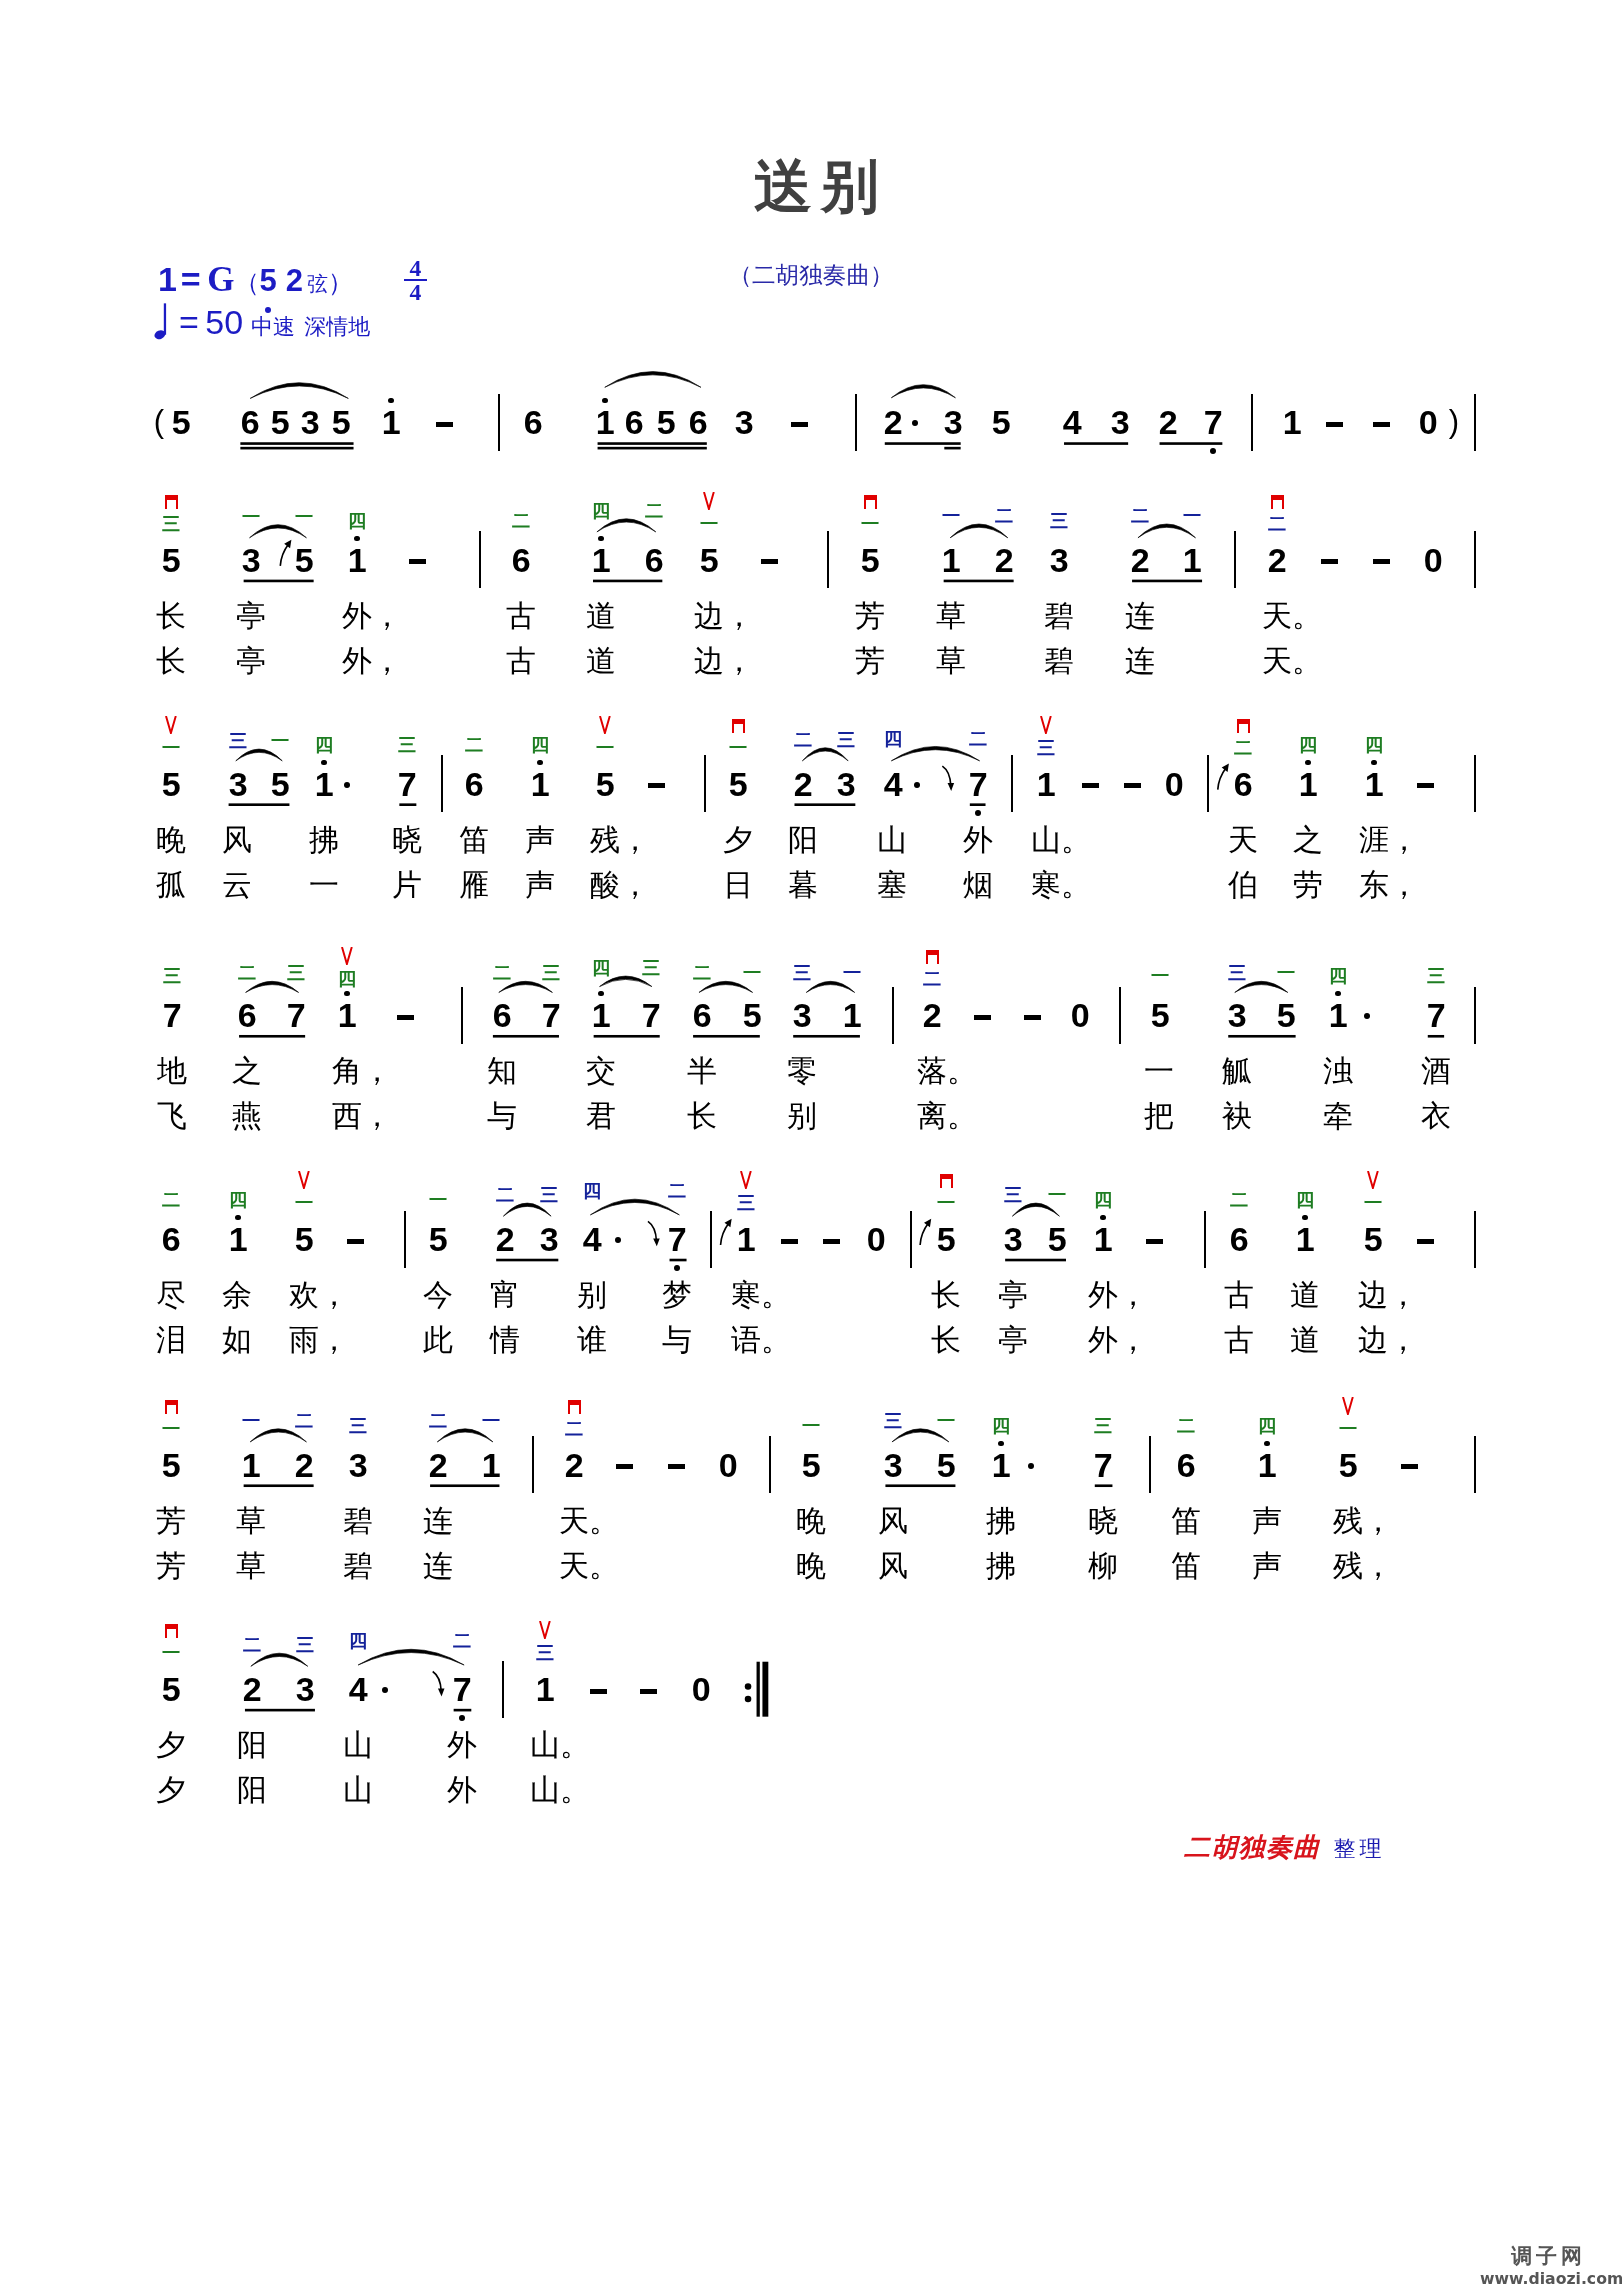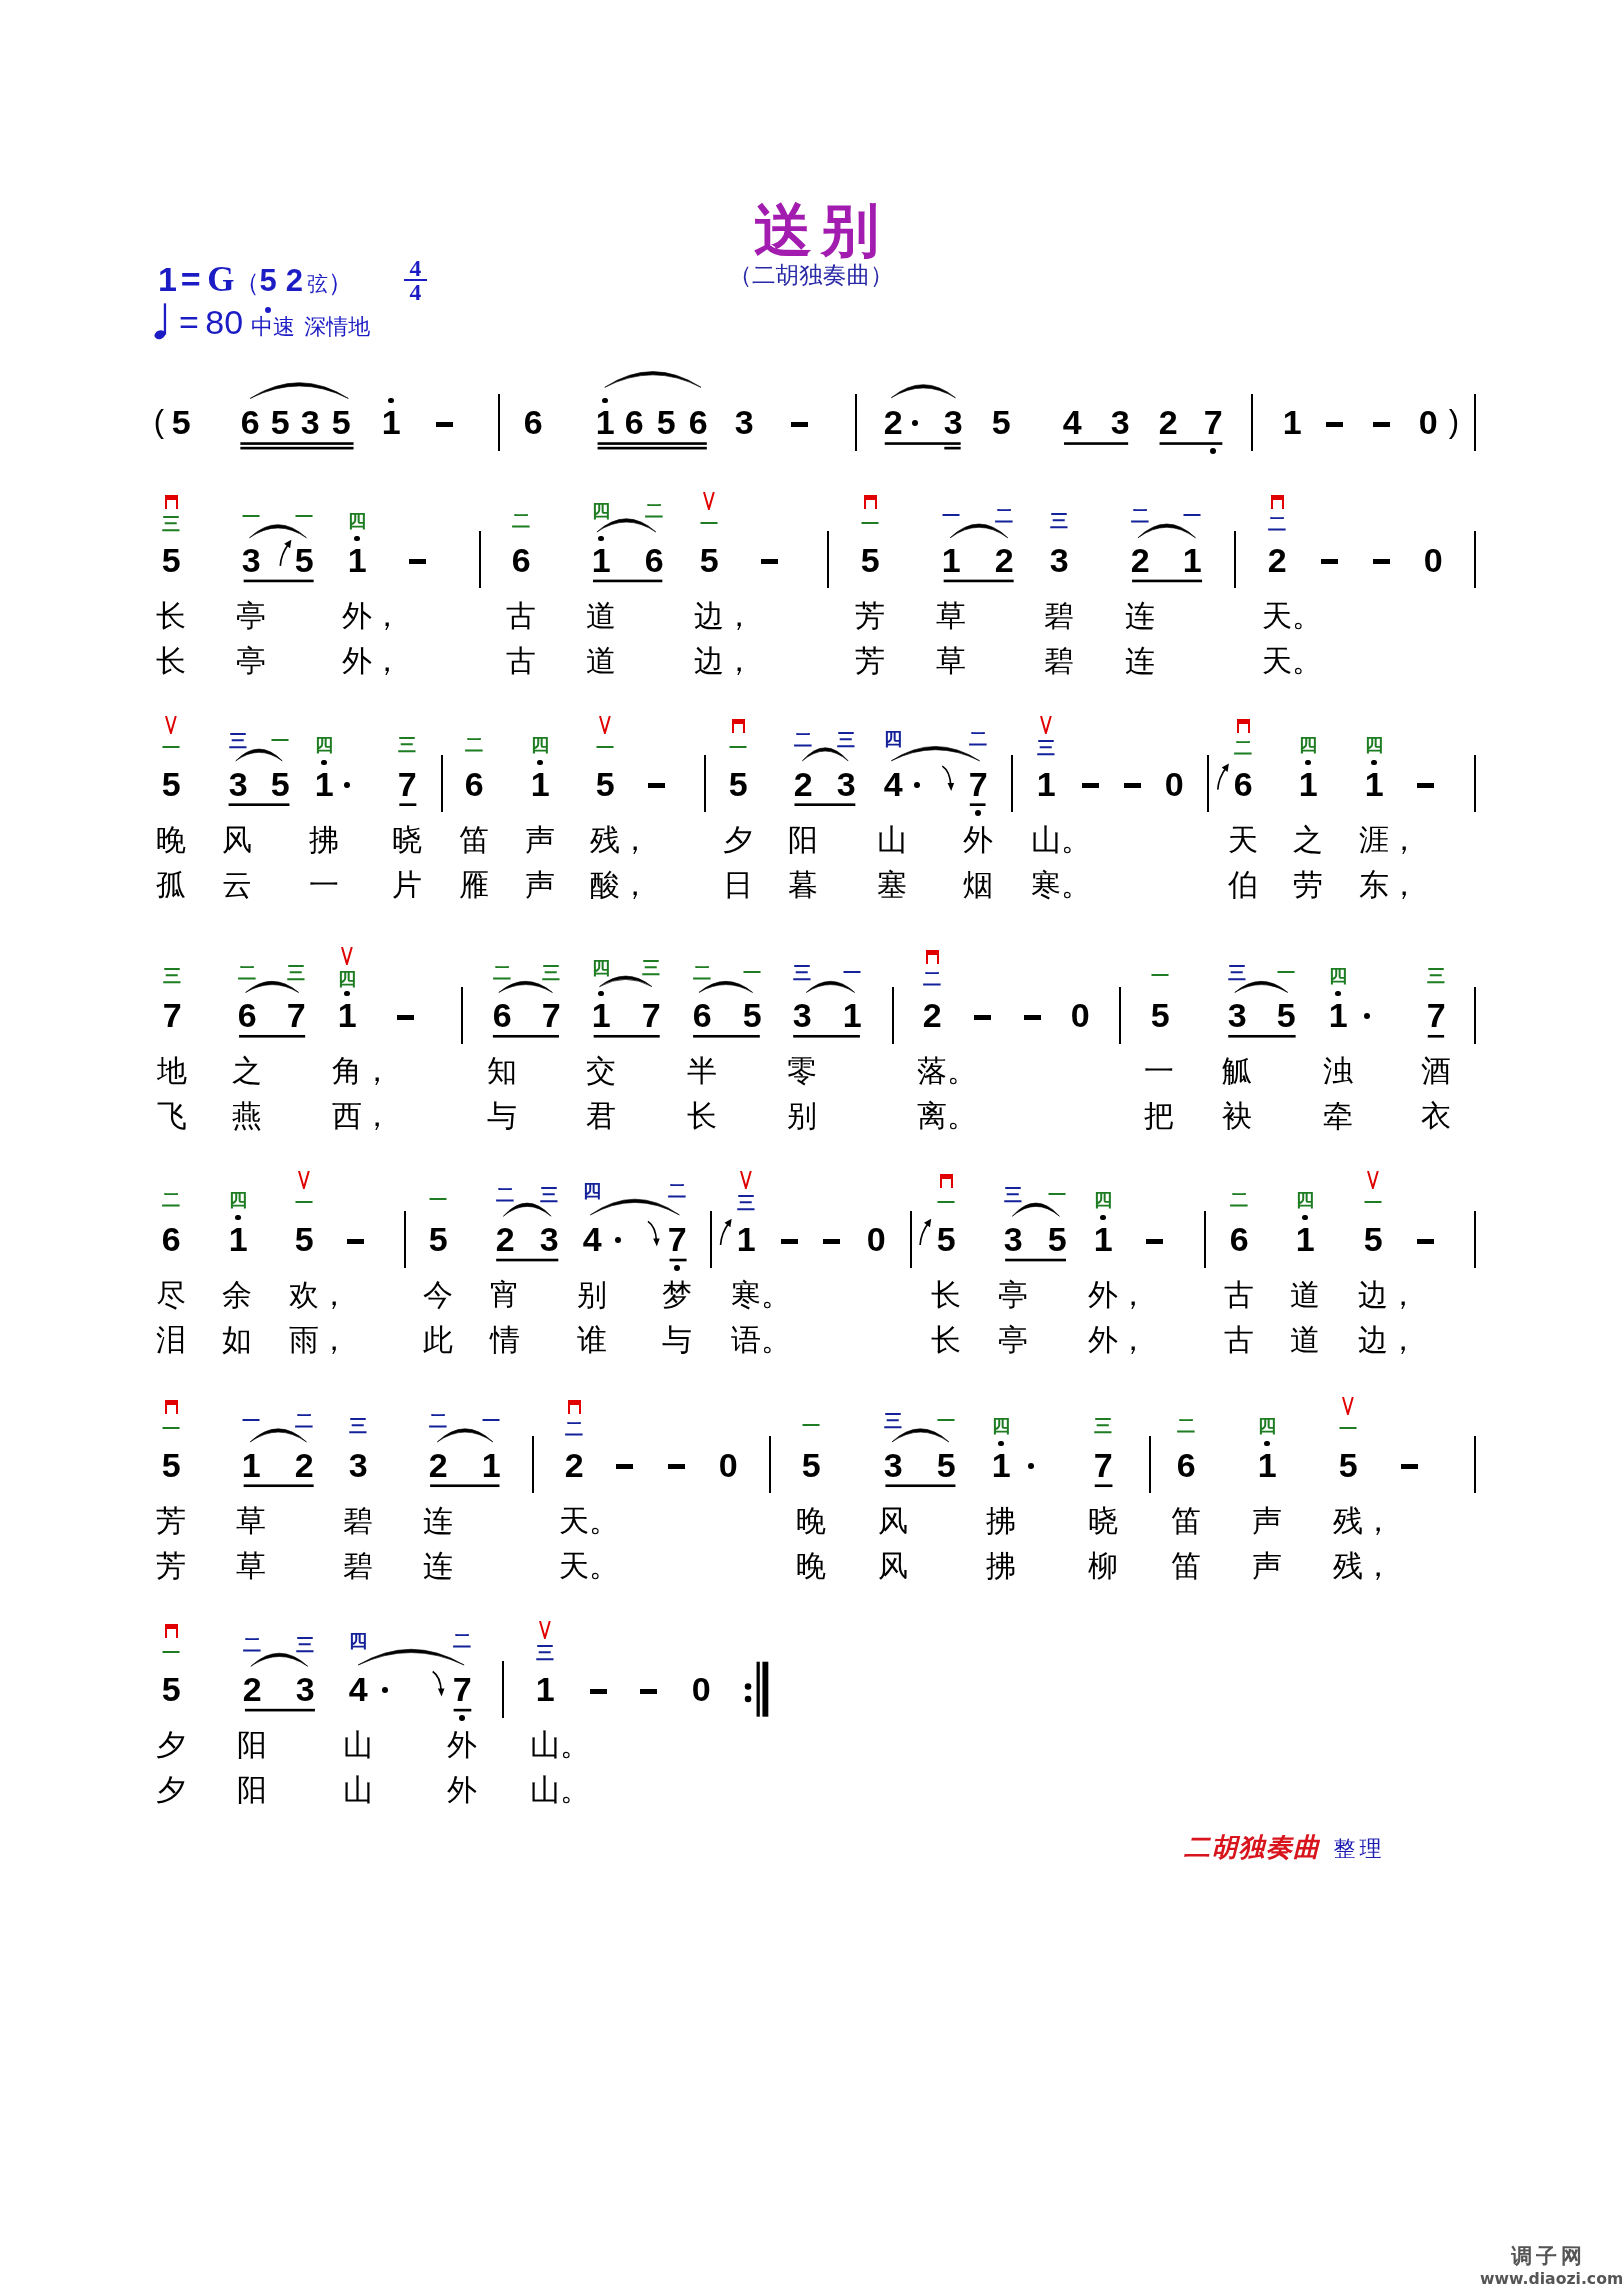--- a/index.html
+++ b/index.html
@@ -71,21 +71,21 @@
 
   #watermark { position: absolute; left: 1480px; top: 2243px; width: 137px; text-align: center; }
   #watermark .w-name { font-family: "DejaVu Sans", sans-serif; font-weight: bold; font-size: 21px; line-height: 26px; letter-spacing: 3.9px; }
   #watermark .w-url { font-family: "DejaVu Sans", sans-serif; font-weight: bold; font-size: 15.7px; line-height: 19.6px; }
 </style>
 </head>
 <body>
 
 <div id="page">
 
-  <div id="title" style="color: #a21caf; margin-top: 44px;">送别</div>
+  <div id="title" style="color: #404040;">送别</div>
 
   <div id="key-sig" style="color: rgb(28, 28, 196);">
     <span class="ks-num">1</span>
     <span class="ks-num ks-eq">=</span>
     <span class="ks-key">G</span>
     <span class="ks-paren">（</span>
     <span class="ks-num ks-low">5</span>
     <span class="ks-num ks-outer">2</span>
     <span class="ks-label">弦</span>
     <span class="ks-paren">）</span>
@@ -98,21 +98,21 @@
   </div>
 
   <div id="tempo" style="color: rgb(28, 28, 196);">
     <span class="t-note">
       <svg width="15.7" height="38" viewBox="0 0 24 58">
         <ellipse cx="9" cy="50" rx="8.5" ry="6.5" transform="rotate(-22 9 50)" fill="currentColor"></ellipse>
         <rect x="15" y="2" width="3.5" height="48" fill="currentColor"></rect>
       </svg>
     </span>
     <span class="t-eq">=</span>
-    <span class="t-bpm">80</span>
+    <span class="t-bpm">50</span>
     <span class="t-speed">中速</span>
     <span class="t-expr">深情地</span>
   </div>
 
   <div id="subtitle" style="color: rgb(42, 42, 168);">（二胡独奏曲）</div>
 
 
   <div id="score">
       <div class="score-line">
         <div class="paren" style="left: 159px; top: 402px;">(</div>

